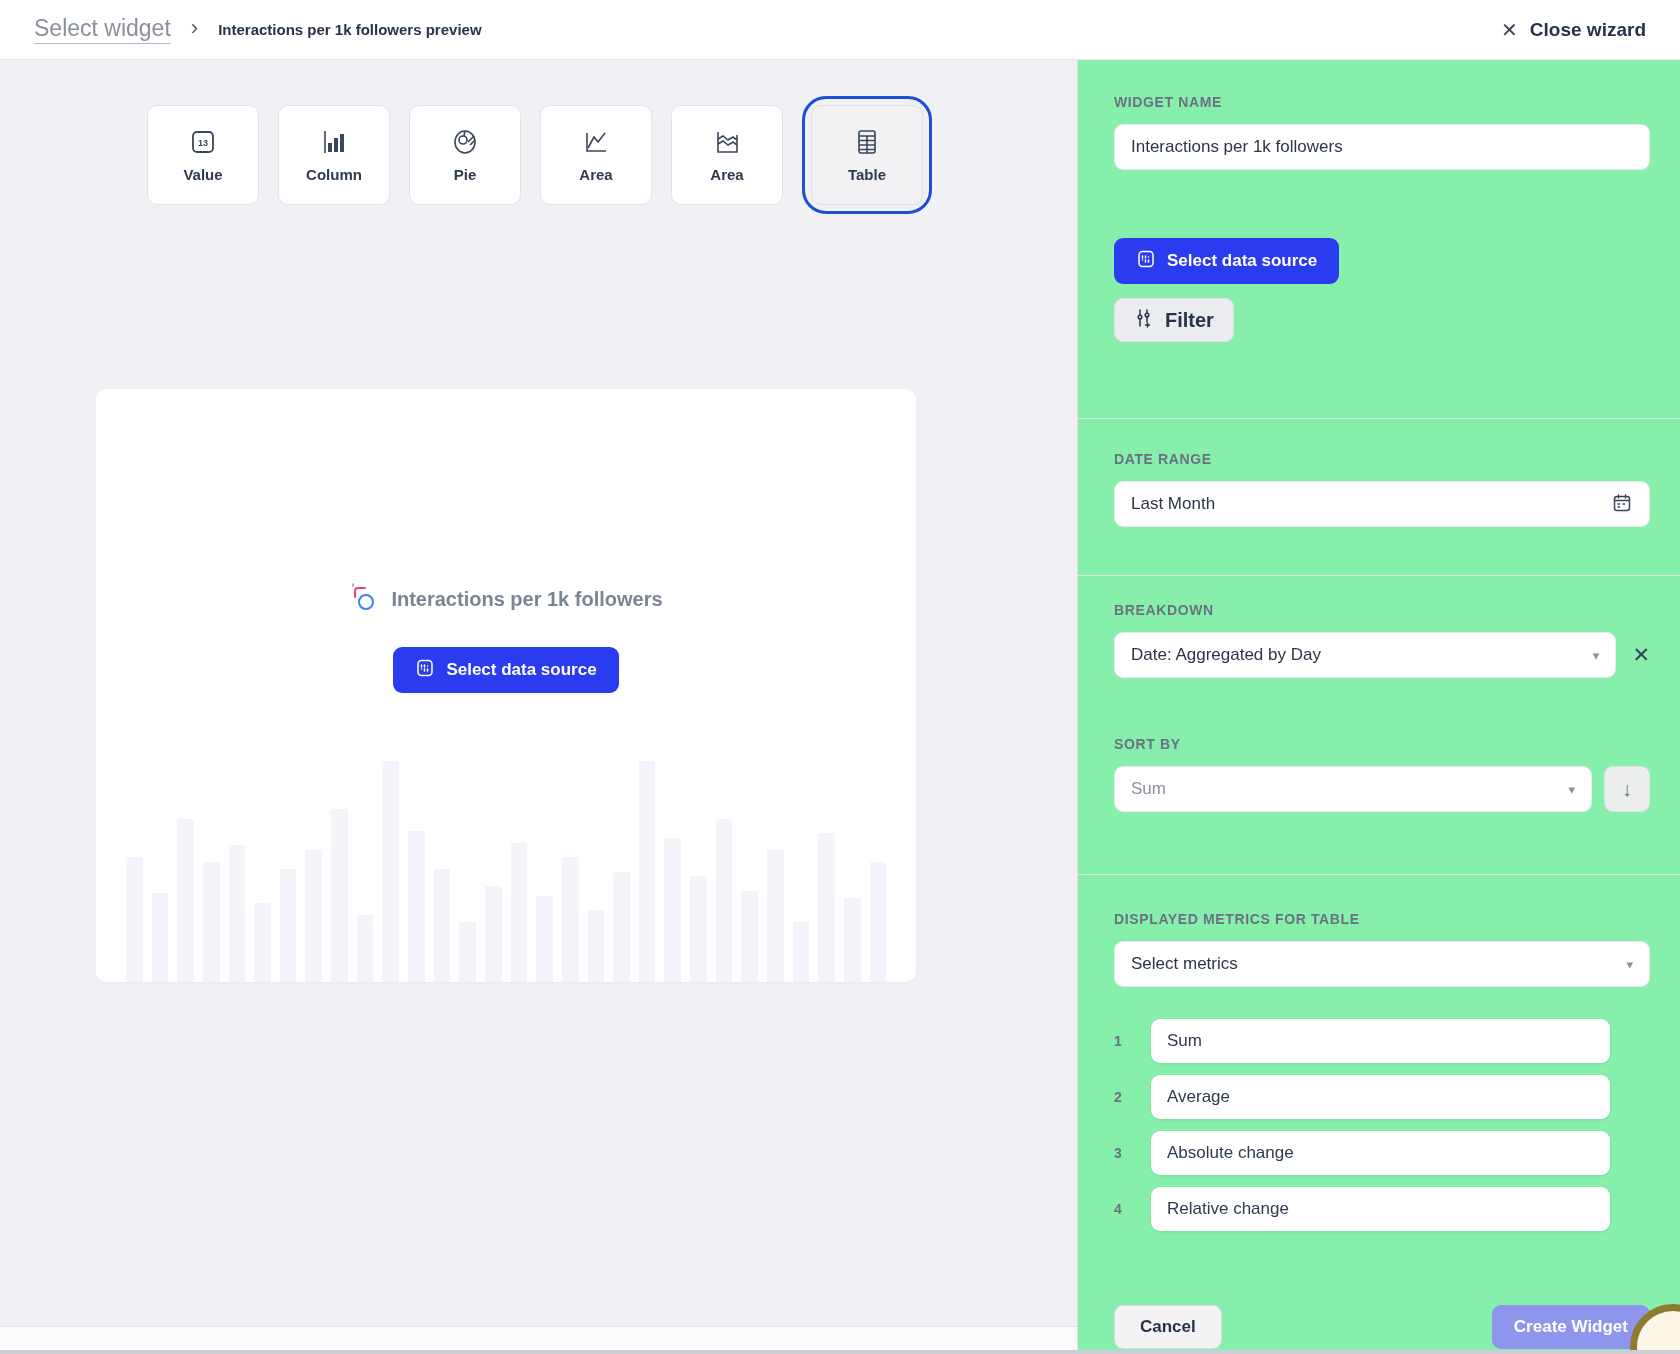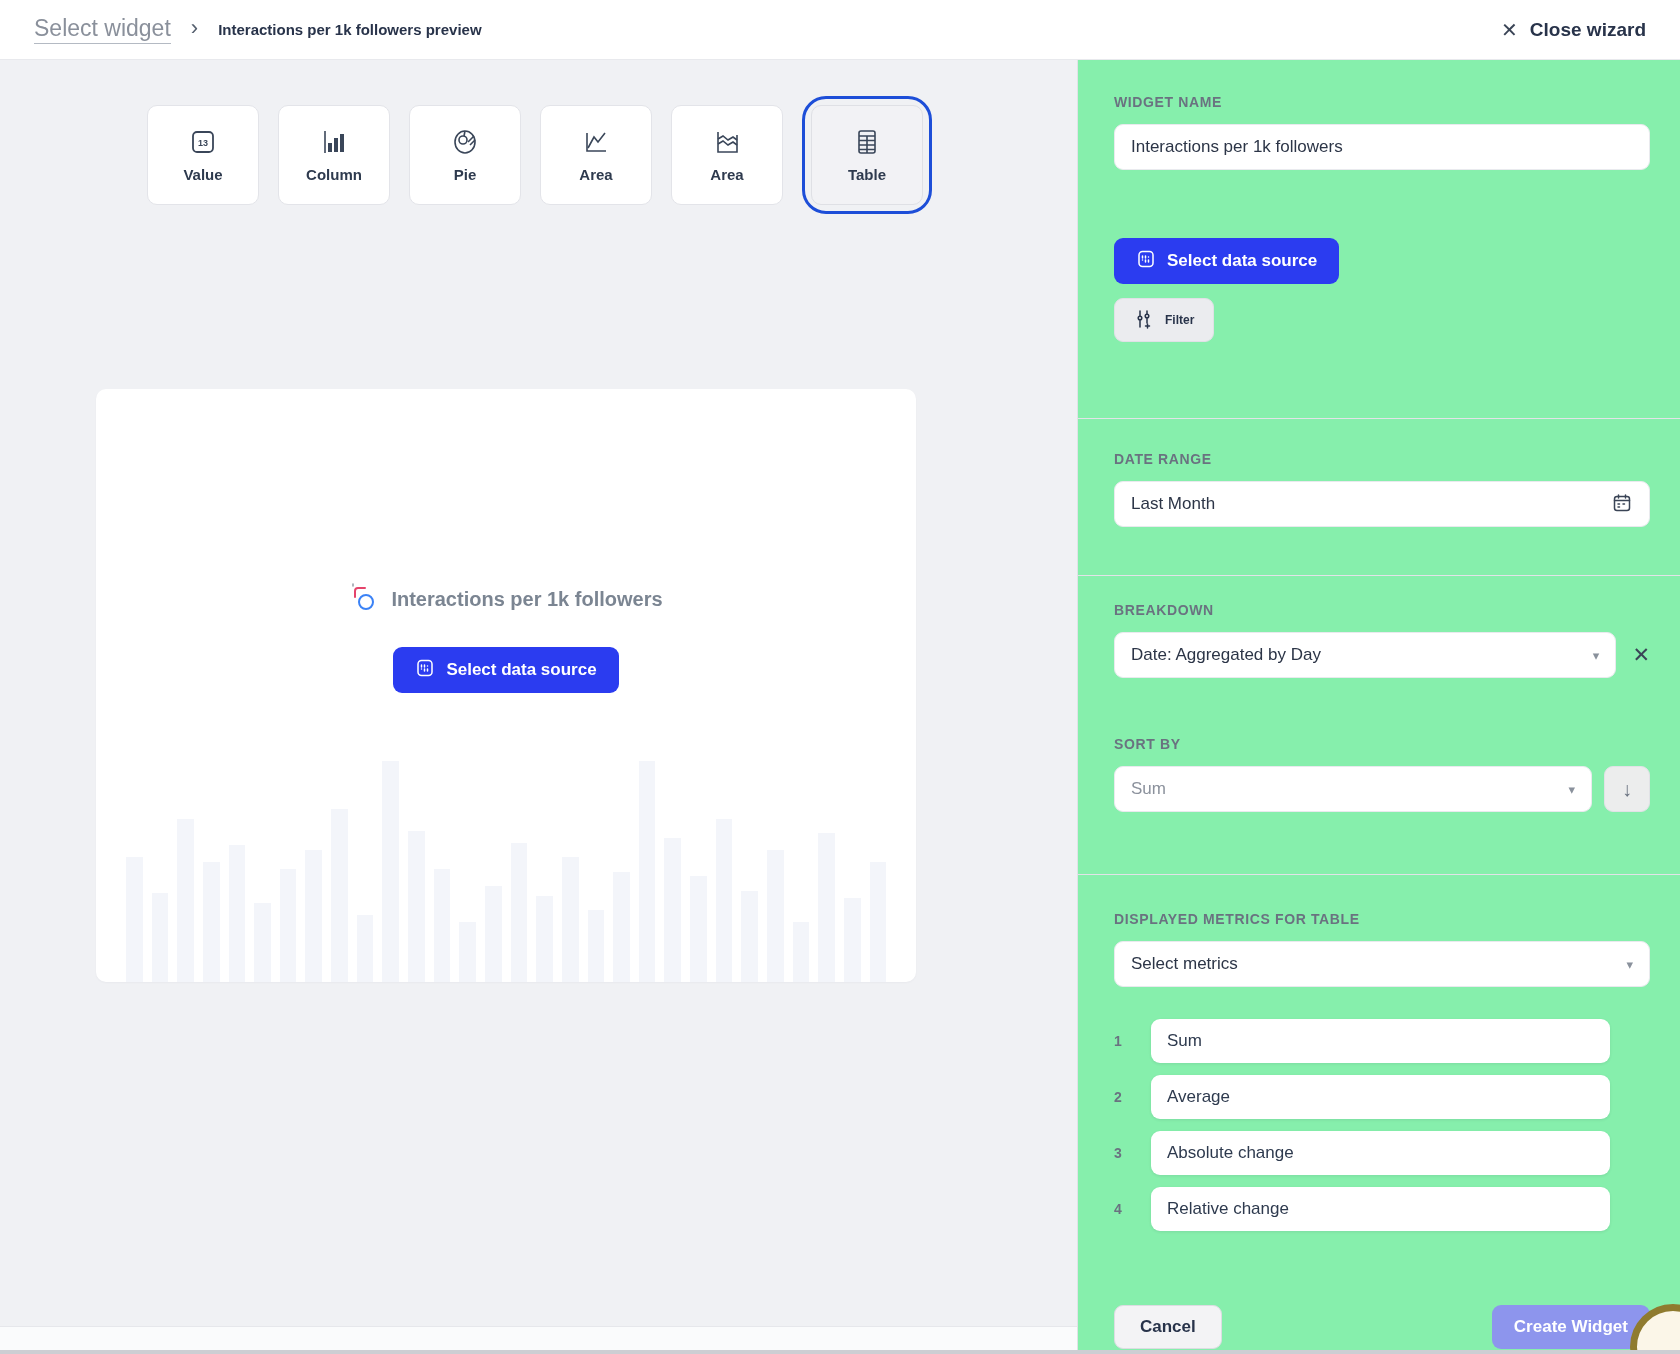--- a/index.html
+++ b/index.html
@@ -55,21 +55,21 @@
   
   .sec-label { font-size:14px; font-weight:700; color:#6a7280; letter-spacing:.045em;
     margin-bottom:14px; }
   .field { background:#ffffff; border:1px solid #e9eaee; border-radius:9px; height:46px;
     display:flex; align-items:center; padding:0 16px; font-size:17px; color:#2c3547; }
   .field.grow { flex:1; }
   .caret { margin-left:auto; color:#8a919c; font-size:13px; }
   .divider { height:1px; background:#e2e3e8; margin-left:-36px; margin-right:-30px; }
   .row { display:flex; align-items:center; }
   .btn-filter { display:inline-flex; align-items:center; gap:11px; height:44px; padding:12px 19px;
-    background:#ebecef; border:1px solid #e0e1e6; border-radius:9px; font-size:12px;
+    background:#ebecef; border:1px solid #e0e1e6; border-radius:9px; font-size:20px;
     font-weight:700; color:#28334a; cursor:pointer; align-self:flex-start; }
   .sb-ds-btn { align-self:flex-start; margin-top:68px; }
   .x-btn { margin-left:16px; font-size:21px; color:#3a4456; cursor:pointer; }
   .sort-row .field { color:#8b919c; }
   .sq-btn { width:46px; height:46px; margin-left:12px; background:#eceded;
     border:1px solid #e1e2e6; border-radius:9px; display:flex; align-items:center;
     justify-content:center; color:#6a7380; font-size:20px; cursor:pointer; flex:0 0 auto; }
   .metric-row { display:flex; align-items:center; margin-top:12px; }
   .metric-idx { width:37px; font-size:14px; font-weight:700; color:#6a7280; }
   .metric-card { flex:1; margin-right:40px; height:44px; background:#ffffff; border-radius:9px;

